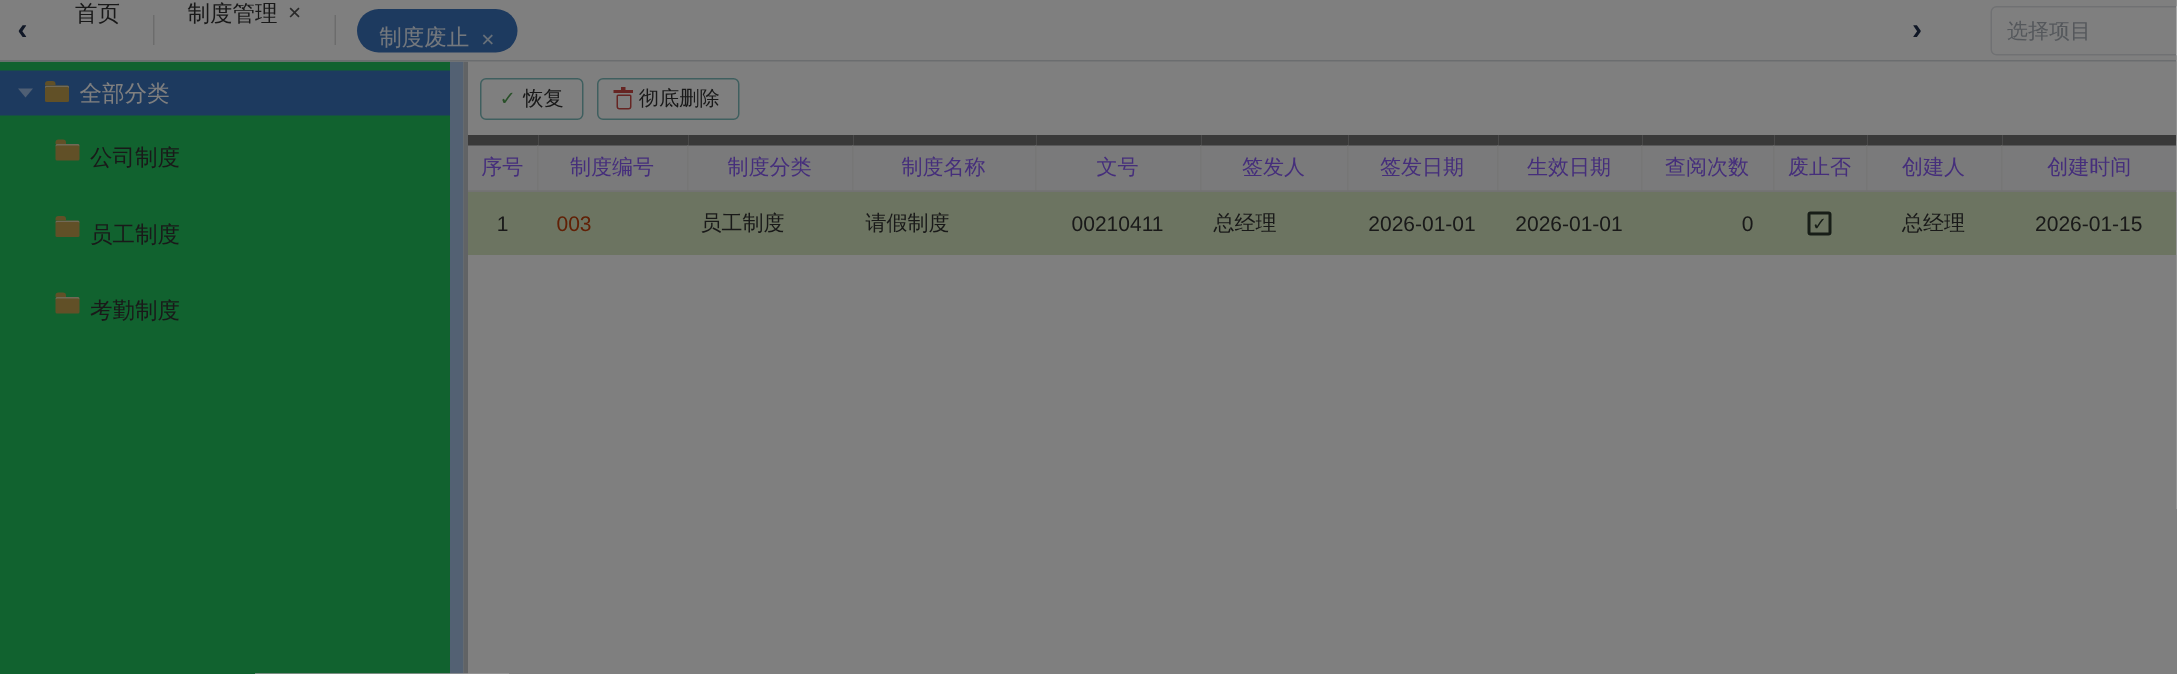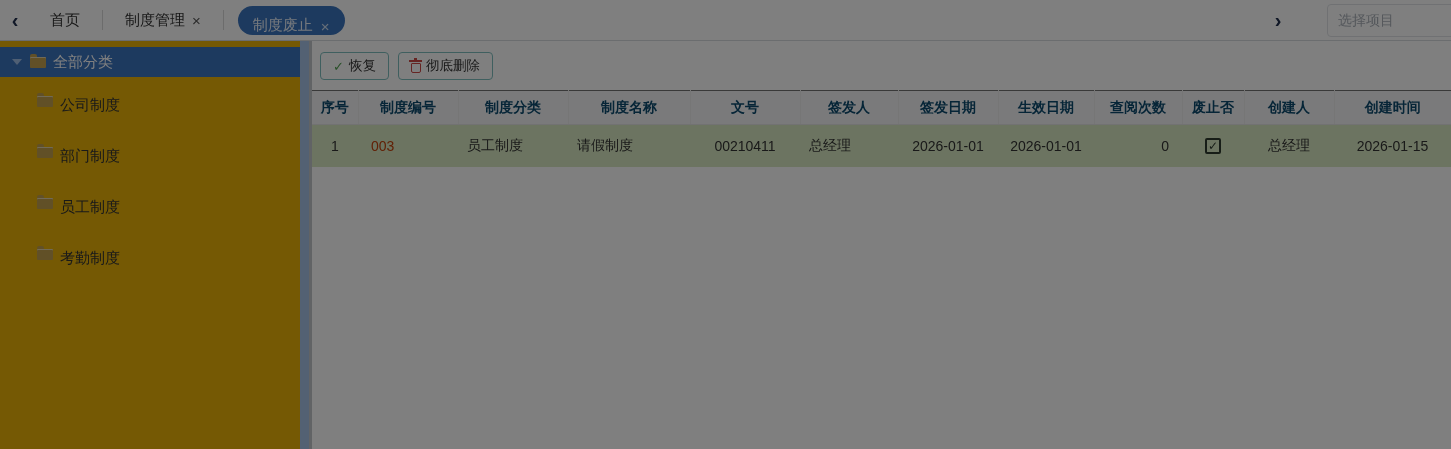--- a/index.html
+++ b/index.html
@@ -7,39 +7,39 @@
   body { font-family: "Liberation Sans", "DejaVu Sans", sans-serif; }
 
   .screen { position:relative; width:1451px; height:449px; background:#fff; overflow:hidden; }
 
   
   .tabbar { position:relative; height:41px; background:#ffffff; border-bottom:1px solid #d6dade;
             display:flex; align-items:center; }
   .nav-chevron { width:26px; text-align:center; font-size:20px; font-weight:bold; color:#22304e;
                  cursor:pointer; line-height:1; }
   .nav-chevron.left { margin-left:2px; }
-  .tab { padding:16px 22px; font-size:15px; color:#333; cursor:pointer; height:100%;
-         display:flex; align-items:center; gap:7px; }
+  .tab { padding:0 22px; font-size:15px; color:#333; cursor:pointer; height:100%;
+         display:flex; align-items:flex-start; gap:7px; }
   .tab .close { font-size:15px; color:#555; }
   .tab-divider { width:1px; height:20px; background:#d9d9d9; }
   .tab-active { margin-left:14px; height:29px; border-radius:15px; background:#3B74BE;
                 color:#e8f0fa; font-size:15px; display:flex; align-items:flex-end; gap:8px;
                 padding:0 15px; cursor:pointer; }
   .tab-active .close { color:#cfe0f2; font-size:15px; }
   .tabbar-spacer { flex:1; }
   .project-select { width:136px; height:33px; border:1px solid #e1e3e6; border-radius:4px;
                     background:#fff; font-size:14px; color:#333; padding:0 10px;
                     margin-left:36px; margin-right:-12px; outline:none;
                     font-family:"Liberation Sans","DejaVu Sans",sans-serif; }
   .project-select::placeholder { color:#aab0b8; }
 
   
   .page-body { display:flex; height:408px; }
 
-  .sidebar { width:300px; background:#eab308; padding-top:6px; flex:none; }
+  .sidebar { width:300px; background:#22c55e; padding-top:6px; flex:none; }
   .tree-root { height:30px; display:flex; align-items:center; background:#3B74BE; color:#fff;
                font-size:15px; cursor:pointer; }
   .caret-down { width:0; height:0; border-left:5px solid transparent; border-right:5px solid transparent;
                 border-top:6px solid #9fbee8; margin:0 8px 0 12px; }
   .folder { position:relative; width:16px; height:11px; background:#c2a14e; border-radius:1px;
             margin-right:7px; flex:none; box-shadow:inset 0 1px 0 rgba(255,255,255,.55); }
   .folder::before { content:""; position:absolute; top:-3px; left:0; width:7px; height:3px;
                     background:#c2a14e; border-radius:2px 2px 0 0; }
   .tree-item { height:32px; display:flex; align-items:flex-start; padding-left:37px; font-size:15px;
                color:#333; cursor:pointer;margin-top:19px; }
@@ -57,22 +57,22 @@
   .icon-check { color:#52a152; font-weight:bold; font-size:13px; }
   .icon-trash { display:inline-block; width:10px; height:10px; border:1.5px solid #cc4a46;
                 border-top-width:1px; border-radius:1px 1px 2px 2px; position:relative; margin-top:3px; }
   .icon-trash::before { content:""; position:absolute; top:-4px; left:-3px; width:13px; height:2px;
                         background:#cc4a46; }
   .icon-trash::after { content:""; position:absolute; top:-6px; left:2px; width:3px; height:2px;
                        background:#cc4a46; }
 
   
   table.grid { margin-top:10px; width:100%; border-collapse:collapse; table-layout:fixed; }
-  .grid th { height:34px; background:#f4f5f7; font-weight:bold; font-size:14px; color:#0c4a6e;
-             border-right:1px solid #ececec; border-top:1px solid #737373; border-bottom:1px solid #e4e4e4; }
+  .grid th { height:34px; background:#f4f5f7; font-weight:normal; font-size:14px; color:#8b5cf6;
+             border-right:1px solid #ececec; border-top:7px solid #737373; border-bottom:1px solid #e4e4e4; }
   .grid th:last-child { border-right:none; }
   .grid td { height:42px; font-size:14px; color:#333; background:#d9e9c2; }
   .c-center { text-align:center; }
   .c-left8 { text-align:left; padding-left:9px; }
   .c-left12 { text-align:left; padding-left:13px; }
   .c-right { text-align:right; padding-right:13px; }
   .rule-link { color:#c2410c; cursor:pointer; }
   .row-checkbox { display:inline-block; width:16px; height:16px; border:2px solid #2f3b2f;
                   border-radius:2px; line-height:12px; font-size:12px; font-weight:bold; color:#2f3b2f;
                   text-align:center; cursor:pointer; vertical-align:middle; }
@@ -121,24 +121,20 @@
 
     <div class="sidebar">
       <div class="tree-root">
         <span class="caret-down"></span>
         <span class="folder"></span>
         <span>全部分类</span>
       </div>
       <div class="tree-item">
         <span class="folder"></span>
         <span>公司制度</span>
-      </div>
-      <div class="tree-item">
-        <span class="folder"></span>
-        <span>部门制度</span>
       </div>
       <div class="tree-item">
         <span class="folder"></span>
         <span>员工制度</span>
       </div>
       <div class="tree-item">
         <span class="folder"></span>
         <span>考勤制度</span>
       </div>
     </div>

